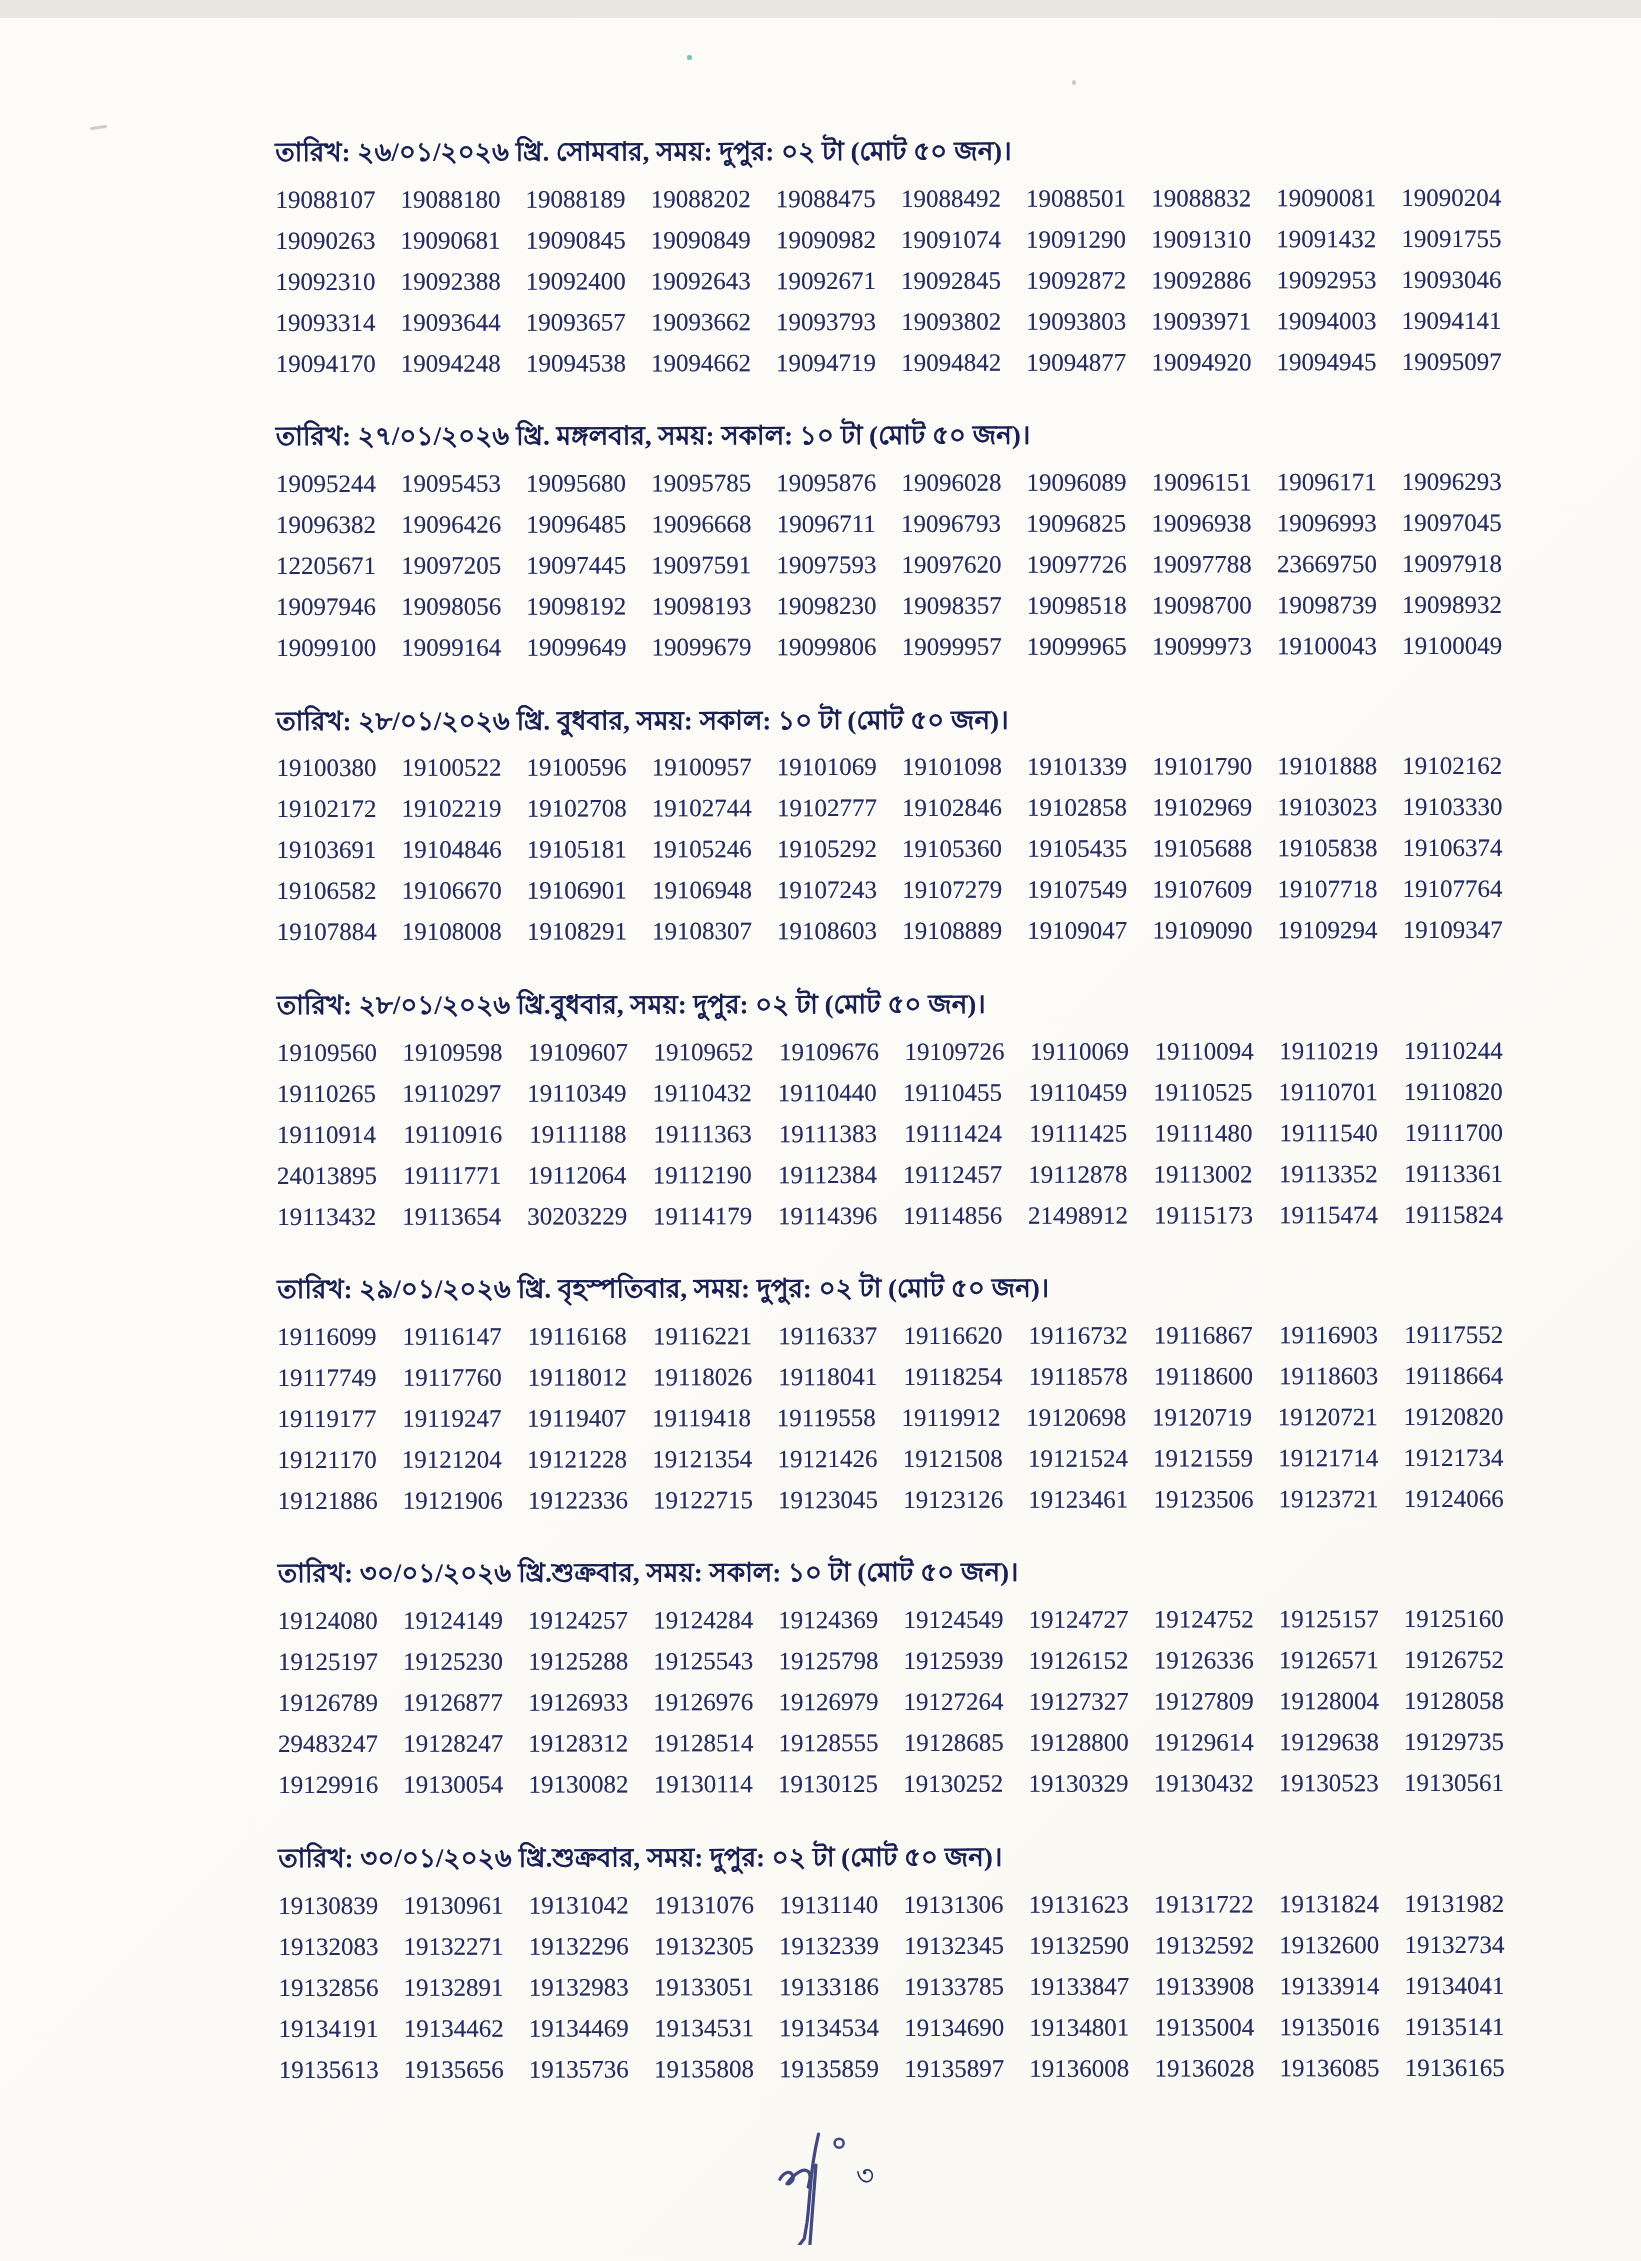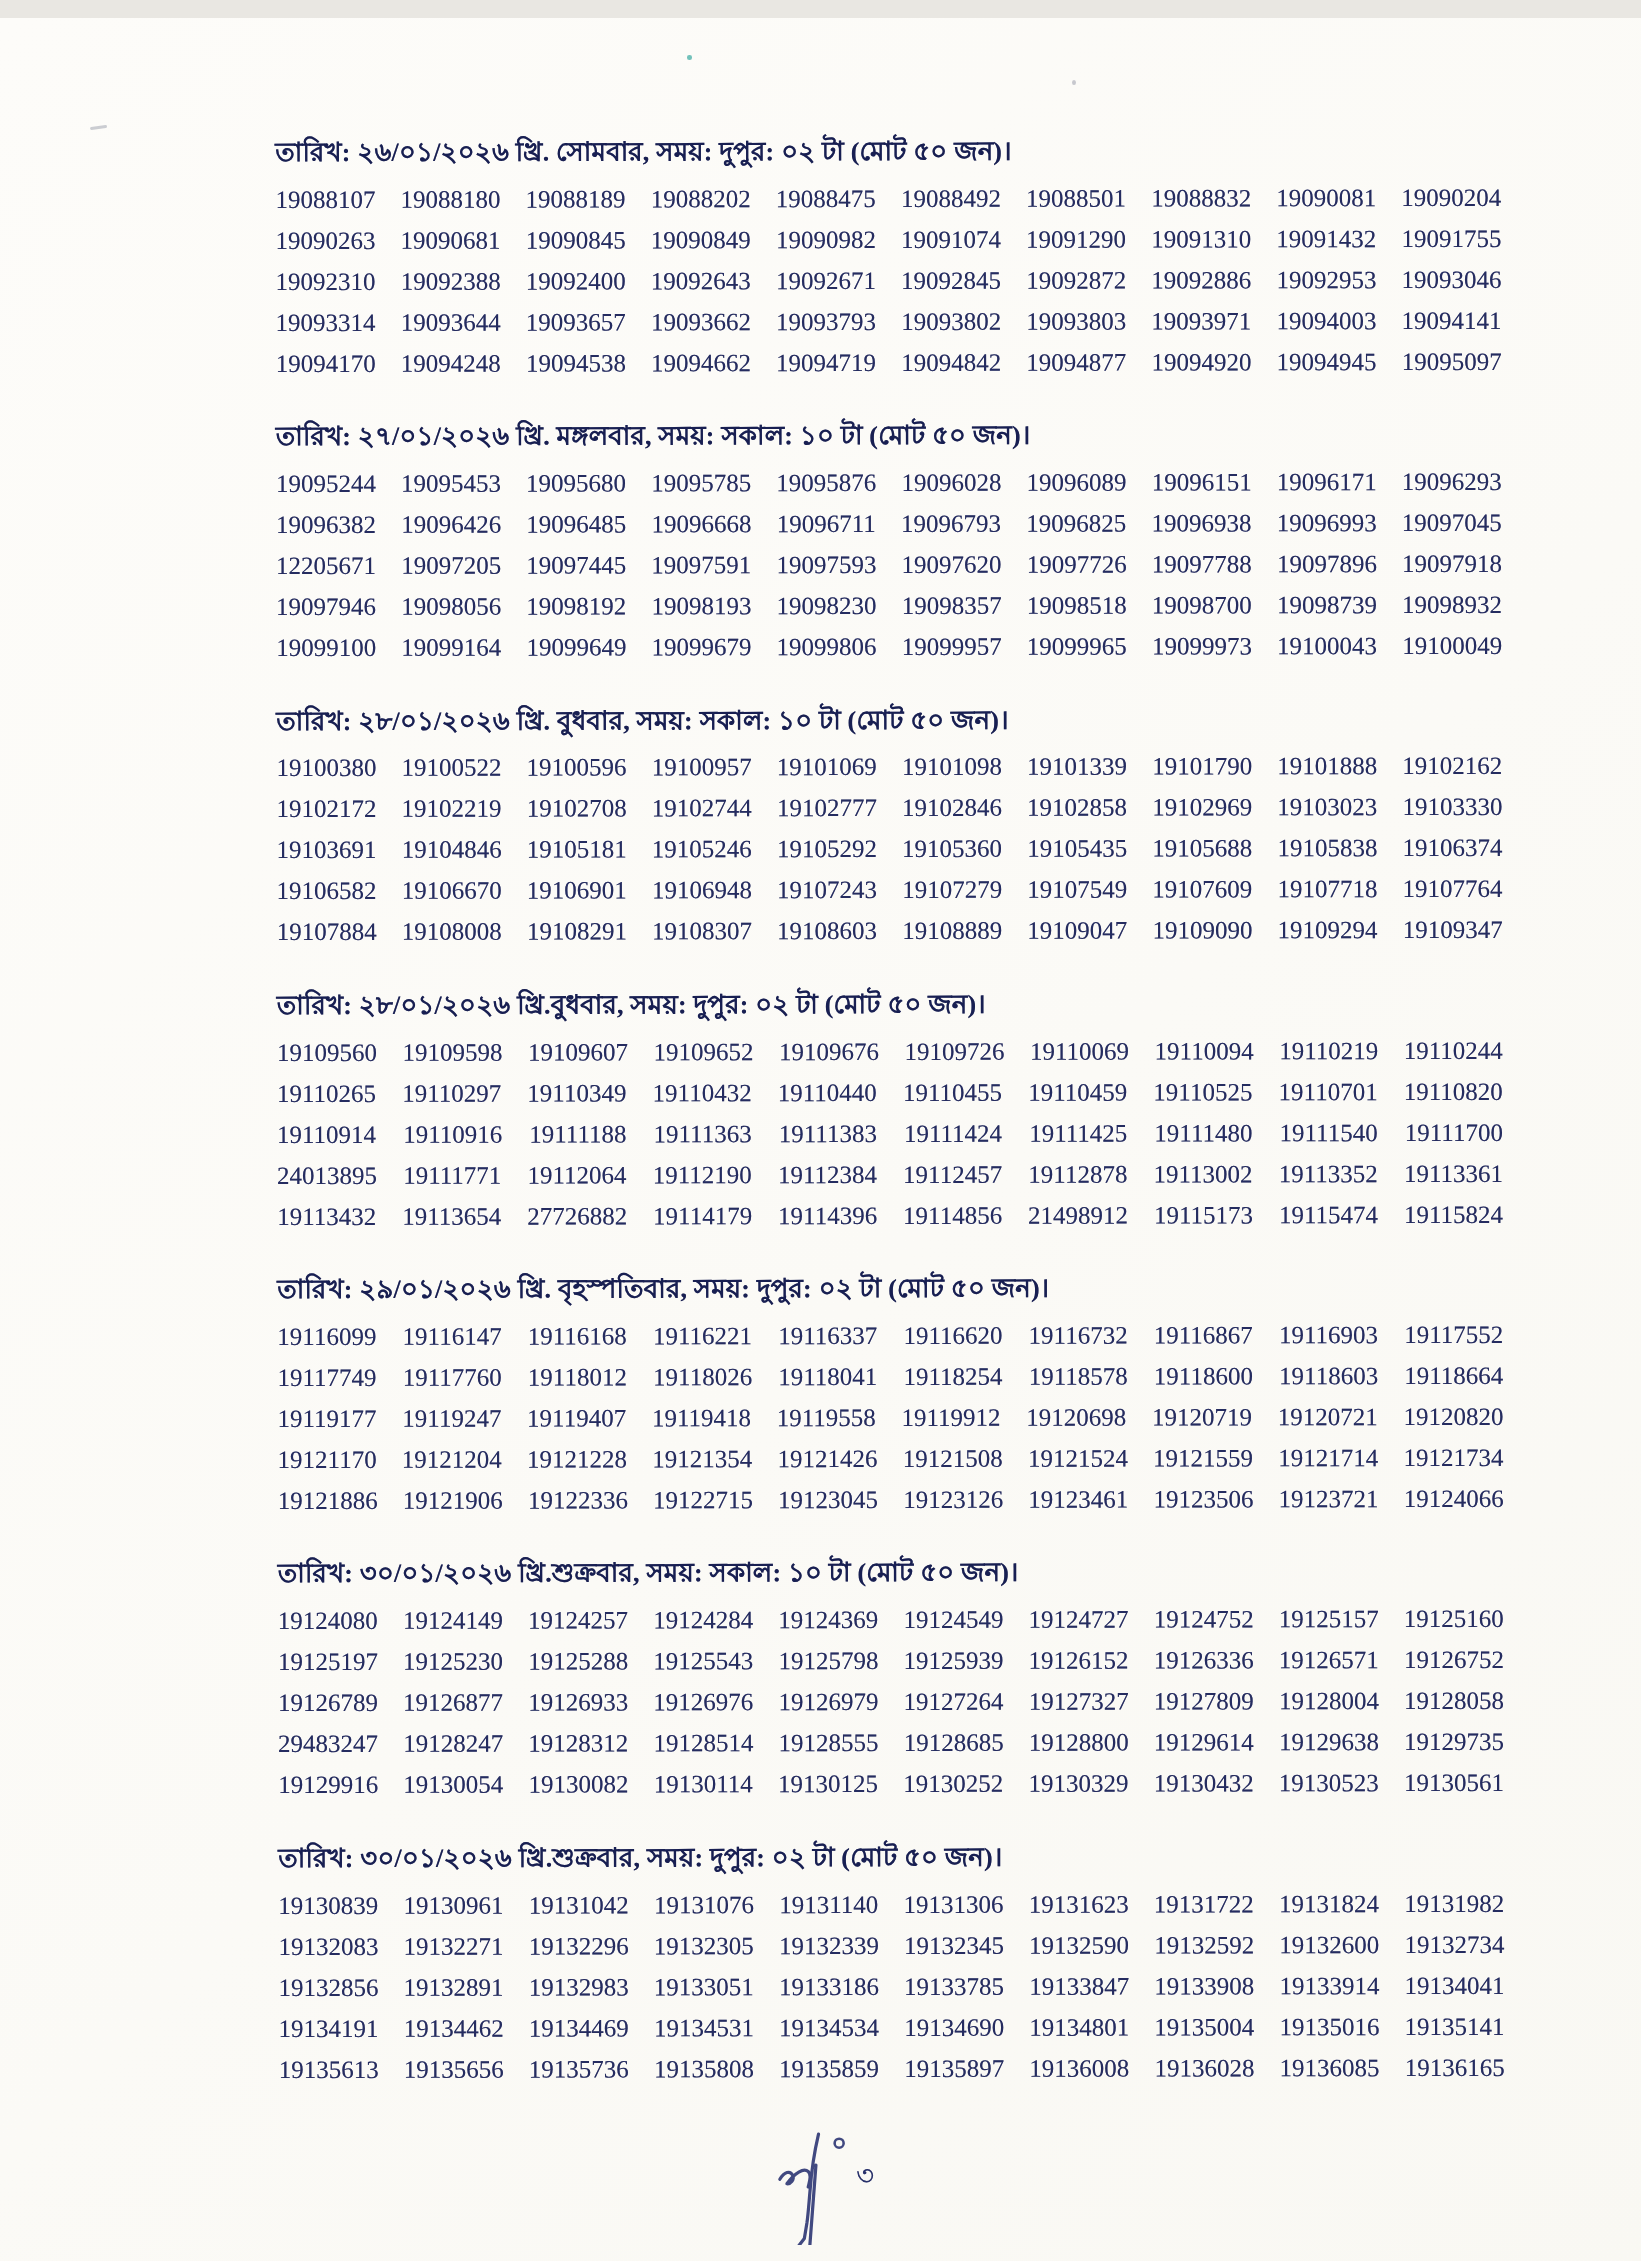--- a/index.html
+++ b/index.html
@@ -207,21 +207,21 @@
         </div>
         <div class="roll-row">
           <span class="roll-cell">12205671</span>
           <span class="roll-cell">19097205</span>
           <span class="roll-cell">19097445</span>
           <span class="roll-cell">19097591</span>
           <span class="roll-cell">19097593</span>
           <span class="roll-cell">19097620</span>
           <span class="roll-cell">19097726</span>
           <span class="roll-cell">19097788</span>
-          <span class="roll-cell">19097896</span>
+          <span class="roll-cell">23669750</span>
           <span class="roll-cell">19097918</span>
         </div>
         <div class="roll-row">
           <span class="roll-cell">19097946</span>
           <span class="roll-cell">19098056</span>
           <span class="roll-cell">19098192</span>
           <span class="roll-cell">19098193</span>
           <span class="roll-cell">19098230</span>
           <span class="roll-cell">19098357</span>
           <span class="roll-cell">19098518</span>
@@ -351,21 +351,21 @@
           <span class="roll-cell">19112384</span>
           <span class="roll-cell">19112457</span>
           <span class="roll-cell">19112878</span>
           <span class="roll-cell">19113002</span>
           <span class="roll-cell">19113352</span>
           <span class="roll-cell">19113361</span>
         </div>
         <div class="roll-row">
           <span class="roll-cell">19113432</span>
           <span class="roll-cell">19113654</span>
-          <span class="roll-cell">27726882</span>
+          <span class="roll-cell">30203229</span>
           <span class="roll-cell">19114179</span>
           <span class="roll-cell">19114396</span>
           <span class="roll-cell">19114856</span>
           <span class="roll-cell">21498912</span>
           <span class="roll-cell">19115173</span>
           <span class="roll-cell">19115474</span>
           <span class="roll-cell">19115824</span>
         </div>
       </section>
       <section class="schedule-section">

